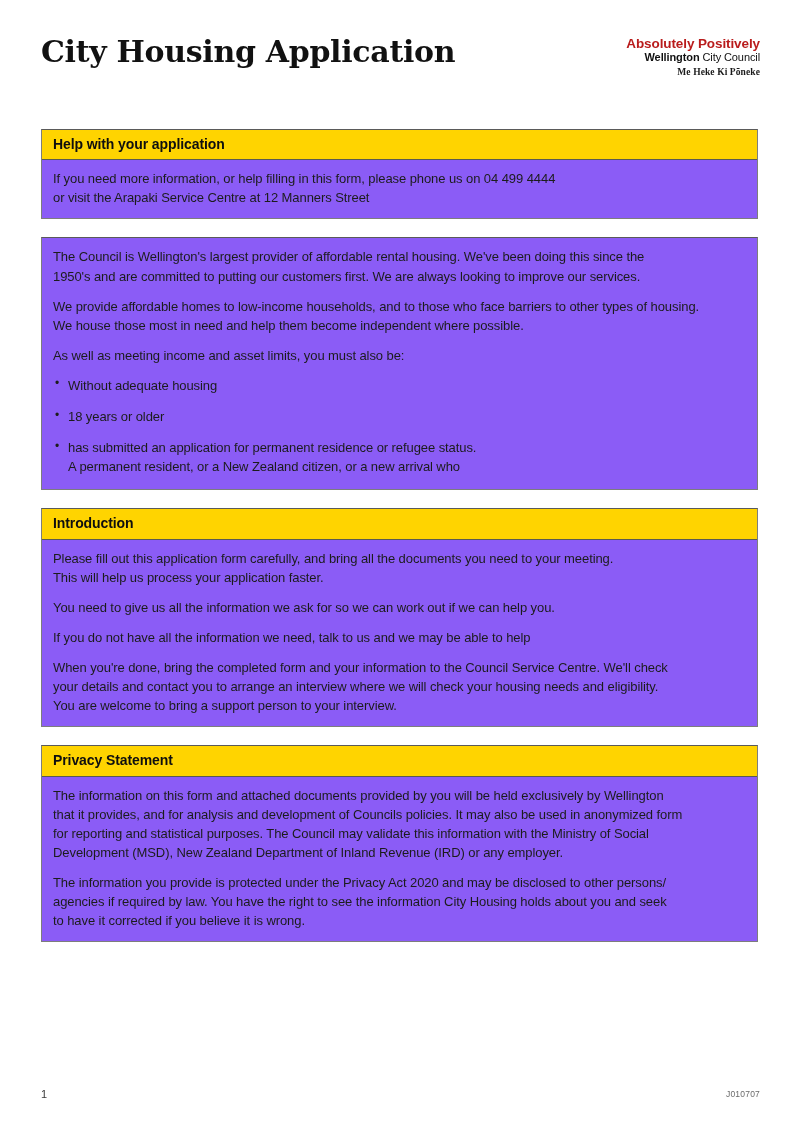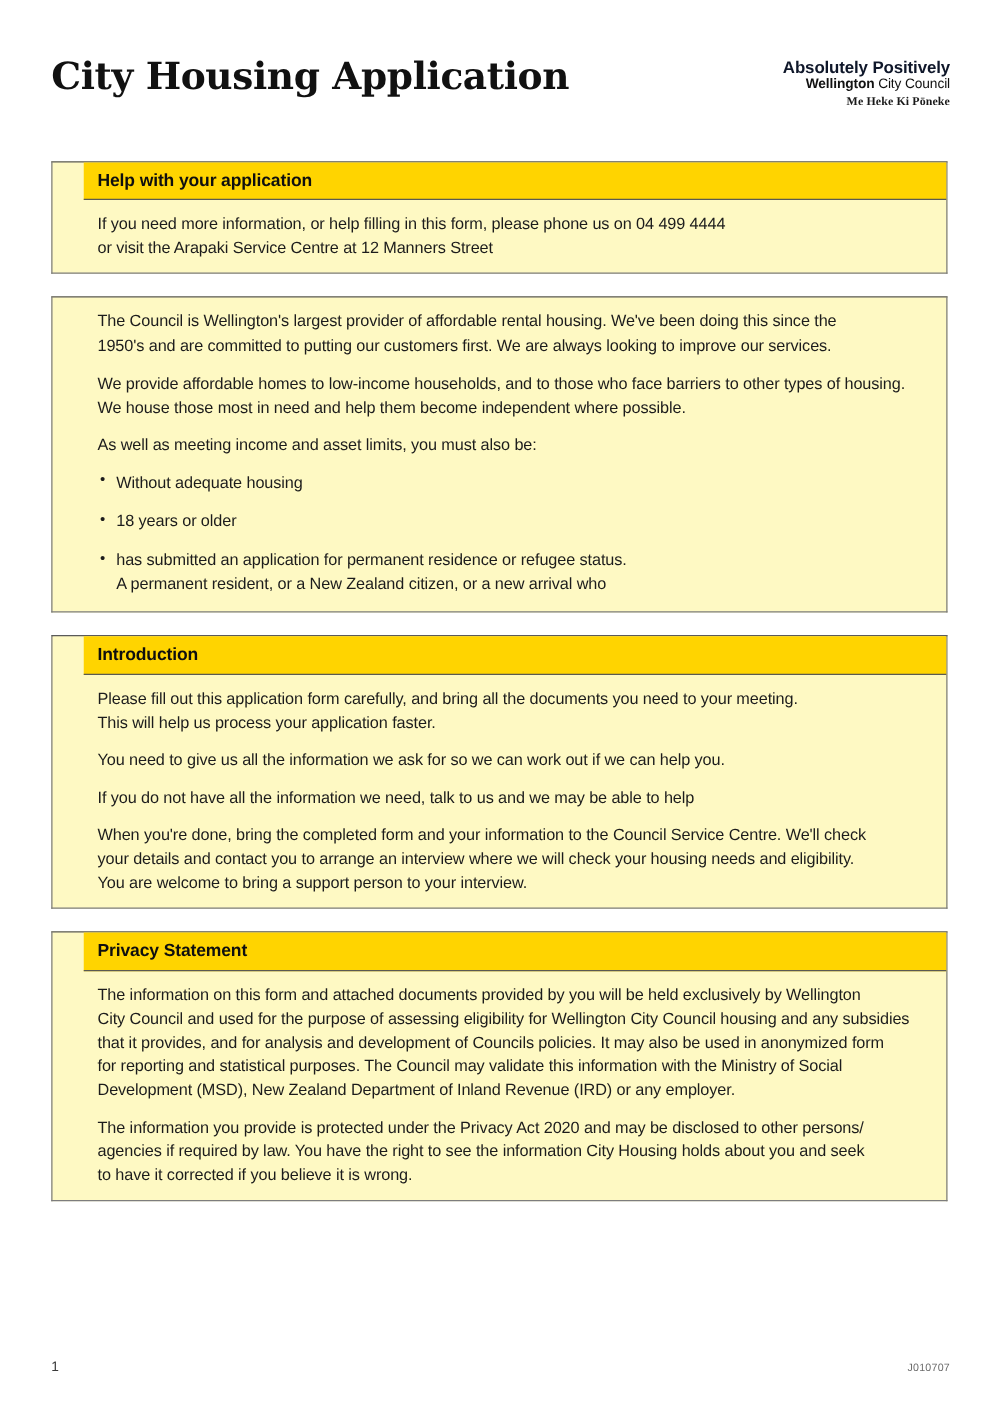--- a/index.html
+++ b/index.html
@@ -19,21 +19,21 @@
     height: 1130px;
     margin: 0 auto;
     background: #ffffff;
     overflow: hidden;
     box-sizing: border-box;
   }
 
   
   .page-header {
     position: absolute;
-    top: 38px;
+    top: 28px;
     left: 41px;
     right: 40px;
     height: 66px;
   }
   .doc-title {
     position: absolute;
     left: 0;
     top: 6px;
     margin: 0;
     font-family: "DejaVu Serif", "Liberation Serif", serif;
@@ -47,21 +47,21 @@
     position: absolute;
     right: 0;
     top: 8px;
     text-align: right;
     line-height: 1.12;
   }
   .logo-line1 {
     font-size: 13.5px;
     font-weight: 600;
     letter-spacing: -0.1px;
-    color: #0f172a;
+    color: #b91c1c;
     display: block;
   }
   .logo-line2 {
     font-size: 11px;
     letter-spacing: -0.1px;
     color: #111111;
     display: block;
     white-space: nowrap;
   }
   .logo-line2 .lg-bold {
@@ -83,24 +83,23 @@
   
   .sections {
     position: absolute;
     left: 41px;
     top: 129px;
     width: 717px;
   }
   .section {
     border: 1px solid #7d7d7d;
     border-top: 1px solid #5a5a5a;
-    background: #fef9c3;
+    background: #8b5cf6;
     margin-bottom: 18px;
     box-sizing: border-box;
-    padding-left: 25px;
   }
   .section-header {
     background: #FFD400;
     border-bottom: 1.5px solid #5a5a52;
     padding: 5px 11px 6px 11px;
     font-size: 14px;
     font-weight: 700;
     letter-spacing: -0.1px;
     color: #0f0f0f;
     line-height: 1.3;
@@ -244,21 +243,20 @@
             <span class="ln">your details and contact you to arrange an interview where we will check your housing needs and eligibility.</span>
             <span class="ln">You are welcome to bring a support person to your interview.</span>
           </p>
         </div>
       </div>
       <div class="section">
         <div class="section-header">Privacy Statement</div>
         <div class="section-body">
           <p>
             <span class="ln">The information on this form and attached documents provided by you will be held exclusively by Wellington</span>
-            <span class="ln">City Council and used for the purpose of assessing eligibility for Wellington City Council housing and any subsidies</span>
             <span class="ln">that it provides, and for analysis and development of Councils policies. It may also be used in anonymized form</span>
             <span class="ln">for reporting and statistical purposes. The Council may validate this information with the Ministry of Social</span>
             <span class="ln">Development (MSD), New Zealand Department of Inland Revenue (IRD) or any employer.</span>
           </p>
           <p>
             <span class="ln">The information you provide is protected under the Privacy Act 2020 and may be disclosed to other persons/</span>
             <span class="ln">agencies if required by law. You have the right to see the information City Housing holds about you and seek</span>
             <span class="ln">to have it corrected if you believe it is wrong.</span>
           </p>
         </div>

